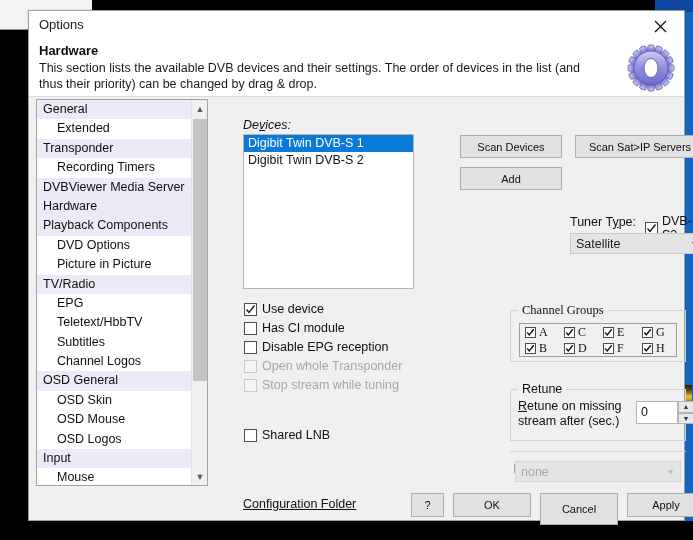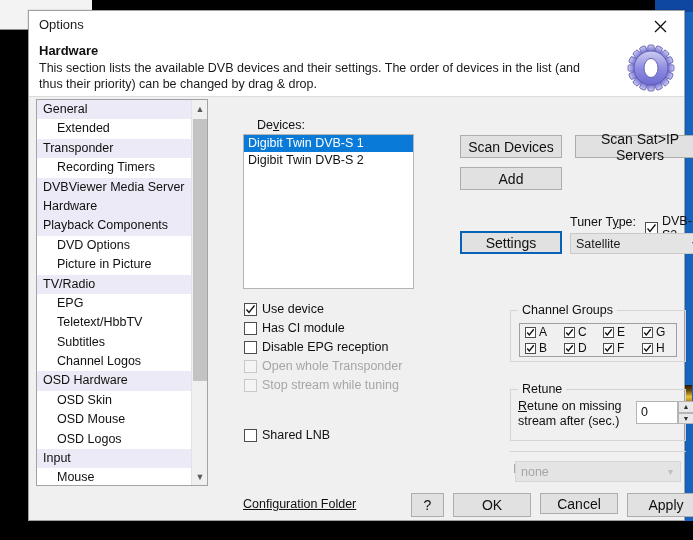--- a/index.html
+++ b/index.html
@@ -105,43 +105,43 @@
   }
   #sb-up { top: 0; }
   #sb-down { bottom: 0; }
   #tree-thumb {
     position: absolute; left: 1px; top: 19px; width: 14px; height: 262px;
     background: #c3c3c3; cursor: pointer;
   }
 
   
   #devices-label {
-    position: absolute; left: 228px; top: 107px;
-    font-size: 12.5px; color: #101010;
+    position: absolute; left: 214px; top: 107px;
+    font-size: 12.5px; color: #101010; font-style: italic;
   }
   #devices-list {
     position: absolute; left: 214px; top: 123px;
     width: 171px; height: 155px;
     background: #fff; border: 1px solid #b4b4b4;
     overflow: hidden;
   }
   .dev-item {
     height: 17px; line-height: 17px; padding-left: 4px;
     font-size: 12.5px; color: #101010; cursor: default;
     white-space: nowrap;
   }
   .dev-item.sel { background: #0a7ad8; color: #fff; }
 
   
   .btn {
     position: absolute;
     background: #e1e1e1;
     border: 1px solid #adadad;
     font-family: "Liberation Sans", sans-serif;
-    font-size: 14px; color: #101010;
+    font-size: 11px; color: #101010;
     display: flex; align-items: center; justify-content: center;
     cursor: pointer; padding: 0;
   }
   .btn.focused {
     border: 2px solid #0a62b8;
   }
   #btn-scan-devices { left: 431px; top: 124px; width: 102px; height: 23px; }
   #btn-scan-satip   { left: 546px; top: 124px; width: 130px; height: 23px; }
   #btn-add          { left: 431px; top: 156px; width: 102px; height: 23px; }
   #btn-delete       { left: 431px; top: 188px; width: 102px; height: 23px; }
@@ -199,21 +199,21 @@
   .group {
     position: absolute;
     border: 1px solid #d4d4d4;
   }
   .group > .glabel {
     position: absolute; left: 7px; top: -8px;
     background: #f0f0f0; padding: 0 4px;
     font-size: 12.5px; color: #101010;
   }
 
-  #grp-channel { left: 481px; top: 299px; width: 176px; height: 52px; }
+  #grp-channel { left: 481px; top: 299px; width: 176px; height: 52px; font-family: Liberation Serif, serif; }
   #cg-inner {
     position: absolute; left: 8px; top: 12px;
     width: 158px; height: 34px;
     border: 1px solid #9e9e9e; background: #f0f0f0;
     display: grid;
     grid-template-columns: repeat(4, 1fr);
     grid-template-rows: repeat(2, 1fr);
     align-items: center;
   }
   .cg-item {
@@ -267,21 +267,21 @@
   }
 
   
   #config-link {
     position: absolute; left: 214px; top: 486px;
     font-size: 12.5px; color: #101010;
     text-decoration: underline; cursor: pointer;
   }
   #btn-help   { position: absolute; left: 382px; top: 482px; width: 33px; height: 24px; }
   #btn-ok     { position: absolute; left: 424px; top: 482px; width: 78px; height: 24px; }
-  #btn-cancel { position: absolute; left: 511px; top: 482px; width: 78px; height: 21px; }
+  #btn-cancel { position: absolute; left: 511px; top: 482px; width: 78px; height: 32px; }
   #btn-apply  { position: absolute; left: 598px; top: 482px; width: 78px; height: 24px; }
 
   .u { text-decoration: underline; }
 </style>
 </head>
 <body>
 
 <div id="desktop-blue"></div>
 <div id="desktop-blue-top"></div>
 <div id="desktop-icon"></div>
@@ -347,21 +347,21 @@
         <div class="tree-item parent">DVBViewer Media Server</div>
         <div class="tree-item parent">Hardware</div>
         <div class="tree-item parent">Playback Components</div>
         <div class="tree-item child">DVD Options</div>
         <div class="tree-item child">Picture in Picture</div>
         <div class="tree-item parent">TV/Radio</div>
         <div class="tree-item child">EPG</div>
         <div class="tree-item child">Teletext/HbbTV</div>
         <div class="tree-item child">Subtitles</div>
         <div class="tree-item child">Channel Logos</div>
-        <div class="tree-item parent">OSD Hardware</div>
+        <div class="tree-item parent">OSD General</div>
         <div class="tree-item child">OSD Skin</div>
         <div class="tree-item child">OSD Mouse</div>
         <div class="tree-item child">OSD Logos</div>
         <div class="tree-item parent">Input</div>
         <div class="tree-item child">Mouse</div>
       </div>
     <div id="tree-sb">
       <div class="sb-arrow" id="sb-up">▲</div>
       <div id="tree-thumb"></div>
       <div class="sb-arrow" id="sb-down">▼</div>
@@ -370,21 +370,20 @@
 
   <div id="devices-label">De<span class="u">v</span>ices:</div>
   <div id="devices-list">
       <div class="dev-item sel">Digibit Twin DVB-S 1</div>
       <div class="dev-item">Digibit Twin DVB-S 2</div>
     </div>
 
   <button class="btn" id="btn-scan-devices">Scan Devices</button>
   <button class="btn" id="btn-scan-satip">Scan Sat&gt;IP Servers</button>
   <button class="btn" id="btn-add">Add</button>
-  <button class="btn focused" id="btn-settings">Settings</button>
 
   <div id="tuner-label">Tuner T<span class="u">y</span>pe:</div>
   <div id="dvbs2-check">
     <span class="box">
       <svg width="11" height="11" viewBox="0 0 11 11">
           <polyline points="1.5,5.5 4,8.5 9.5,1.5" fill="none" stroke="#101010" stroke-width="1.3"></polyline>
         </svg>
     </span>
     <span>DVB-S2</span>
   </div>

